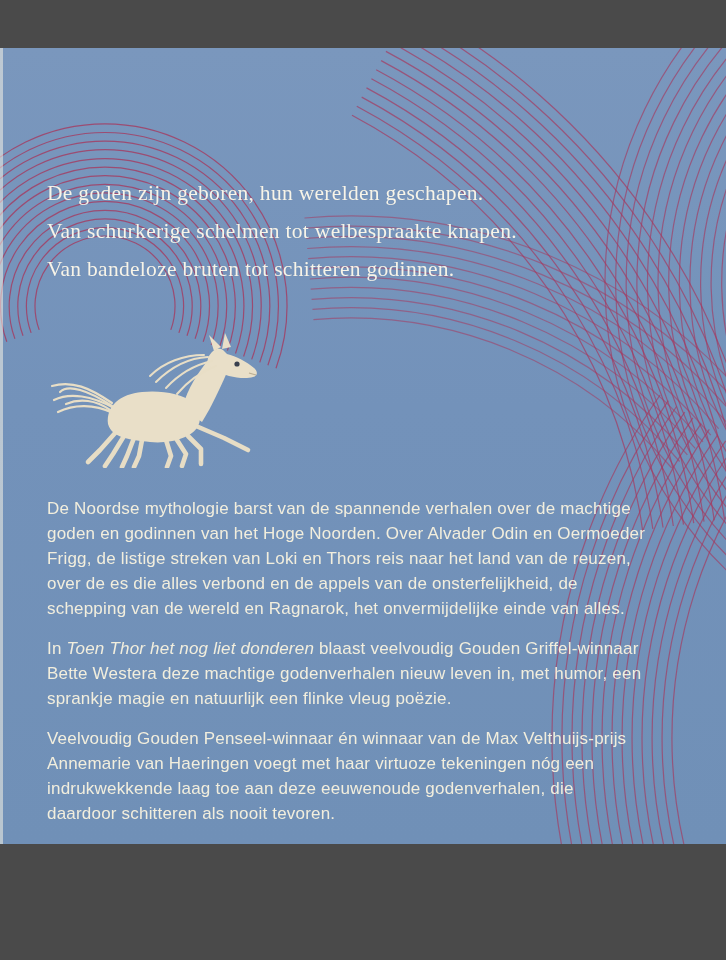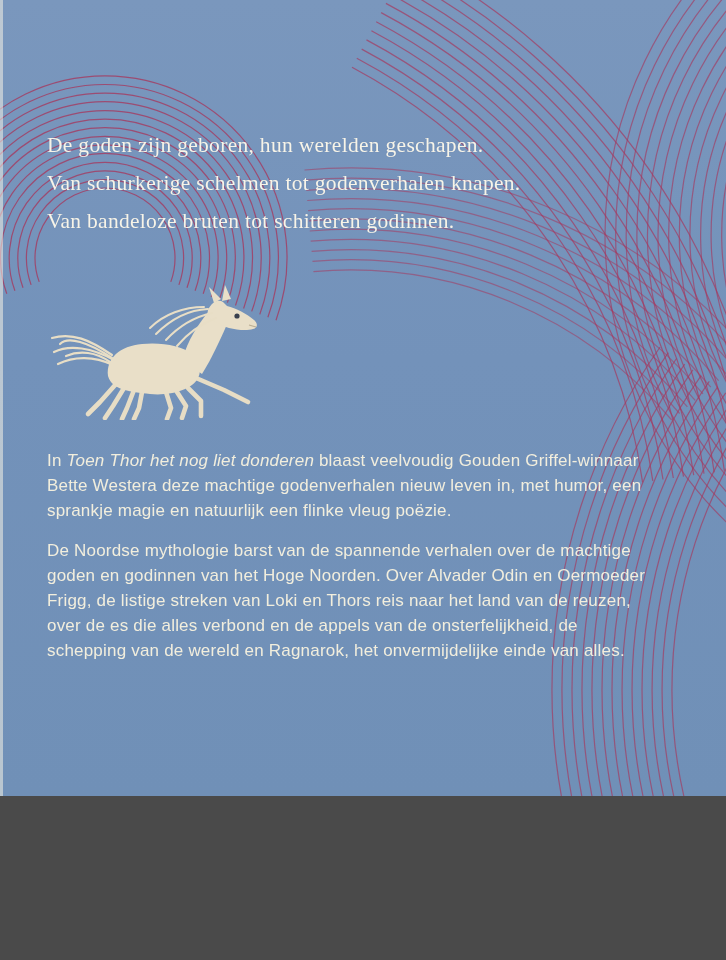--- a/index.html
+++ b/index.html
@@ -1,19 +1,20 @@
 <!DOCTYPE html>
 <html><head>
 <meta charset="utf-8">
 <style>
   html,body{margin:0;padding:0;background:#4a4a4a;}
   .cover{
     position:relative;width:726px;height:796px;overflow:hidden;
     background:linear-gradient(180deg,#7a97bd 0%, #7392ba 45%, #7090b7 100%);
     font-family:"Liberation Sans",sans-serif;
+    margin-top:48px;
   }
   .swirls{position:absolute;left:0;top:0;width:726px;height:960px;}
   .edge{position:absolute;left:0;top:0;width:3px;height:960px;background:rgba(246,243,229,.55);}
   .poem{
     position:absolute;left:47px;top:126px;width:620px;
     font-family:"Liberation Serif","DejaVu Serif",serif;
     font-size:21.5px;line-height:38px;letter-spacing:.3px;
     color:#f7f4e8;text-shadow:0 0 1px rgba(90,110,150,.25);
   }
   .horse{position:absolute;left:50px;top:280px;width:220px;height:140px;}
@@ -123,21 +124,21 @@
       <path d="M195.1,965.3 A219.3,219.3 0 0 1 574.9,965.3" fill="none" stroke="#a5395f" stroke-width="1.2" stroke-opacity="0.62"></path>
       <path d="M187.4,960.9 A228.2,228.2 0 0 1 582.6,960.9" fill="none" stroke="#a5395f" stroke-width="1.2" stroke-opacity="0.62"></path>
       <path d="M179.7,956.4 A237.1,237.1 0 0 1 590.3,956.4" fill="none" stroke="#a5395f" stroke-width="1.2" stroke-opacity="0.62"></path>
       <path d="M172.0,952.0 A246.0,246.0 0 0 1 598.0,952.0" fill="none" stroke="#a5395f" stroke-width="1.2" stroke-opacity="0.62"></path>
     </svg>
 
   <div class="edge"></div>
 
   <div class="poem">
     <div class="poem-line">De goden zijn geboren, hun werelden geschapen.</div>
-    <div class="poem-line">Van schurkerige schelmen tot godenverhalen knapen.</div>
+    <div class="poem-line">Van schurkerige schelmen tot welbespraakte knapen.</div>
     <div class="poem-line">Van bandeloze bruten tot schitteren godinnen.</div>
   </div>
 
   <svg class="horse" viewBox="0 0 220 140">
     <g stroke="#e8dec6" stroke-width="2.2" fill="none" stroke-linecap="round">
       <path d="M62,75 C40,60 22,52 2,58"></path>
       <path d="M64,80 C42,68 20,64 4,72"></path>
       <path d="M63,85 C44,76 24,76 8,84"></path>
       <path d="M62,78 C38,62 18,56 10,64"></path>
       <path d="M60,82 C46,72 30,70 16,76"></path>
@@ -163,22 +164,23 @@
       <path d="M158,29 C138,30 120,40 106,54"></path>
       <path d="M162,33 C144,37 128,47 116,60"></path>
       <path d="M166,38 C151,44 137,54 127,66"></path>
       <path d="M154,27 C134,27 114,34 100,48"></path>
     </g>
     <circle cx="187" cy="36" r="2.6" fill="#39404e"></circle>
     <path d="M199,45 l7,2" stroke="#b9ad92" stroke-width="1.2" fill="none"></path>
   </svg>
 
   <div class="blurb">
+    <p>De Noordse mythologie barst van de spannende verhalen over de machtige goden en godinnen van het Hoge Noorden. Over Alvader Odin en Oermoeder Frigg, de listige streken van Loki en Thors reis naar het land van de reuzen, over de es die alles verbond en de appels van de onsterfelijkheid, de schepping van de wereld en Ragnarok, het onvermijdelijke einde van alles.</p>
     <p><span>In </span><em>Toen Thor het nog liet donderen</em><span> blaast veelvoudig Gouden Griffel-winnaar Bette Westera deze machtige godenverhalen nieuw leven in, met humor, een sprankje magie en natuurlijk een flinke vleug poëzie.</span></p>
-    <p>De Noordse mythologie barst van de spannende verhalen over de machtige goden en godinnen van het Hoge Noorden. Over Alvader Odin en Oermoeder Frigg, de listige streken van Loki en Thors reis naar het land van de reuzen, over de es die alles verbond en de appels van de onsterfelijkheid, de schepping van de wereld en Ragnarok, het onvermijdelijke einde van alles.</p>
+    <p>Veelvoudig Gouden Penseel-winnaar én winnaar van de Max Velthuijs-prijs Annemarie van Haeringen voegt met haar virtuoze tekeningen nóg een indrukwekkende laag toe aan deze eeuwenoude godenverhalen, die daardoor schitteren als nooit tevoren.</p>
   </div>
 
   <div class="website">WWW.GOTTMER.NL</div>
 
   <div class="barcode">
     <svg id="bars" width="116" height="58">
         <rect x="0.00" y="0" width="1.01" height="58" fill="#181818"></rect>
         <rect x="3.22" y="0" width="1.01" height="58" fill="#181818"></rect>
         <rect x="8.06" y="0" width="1.01" height="52" fill="#181818"></rect>
         <rect x="12.89" y="0" width="2.62" height="52" fill="#181818"></rect>

